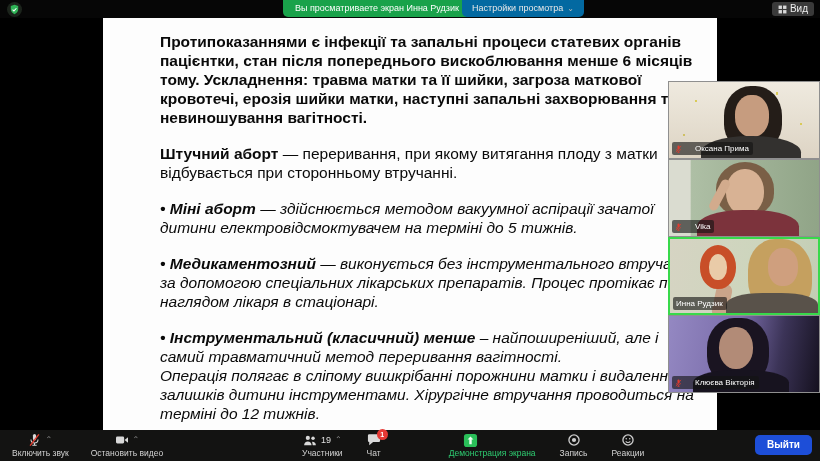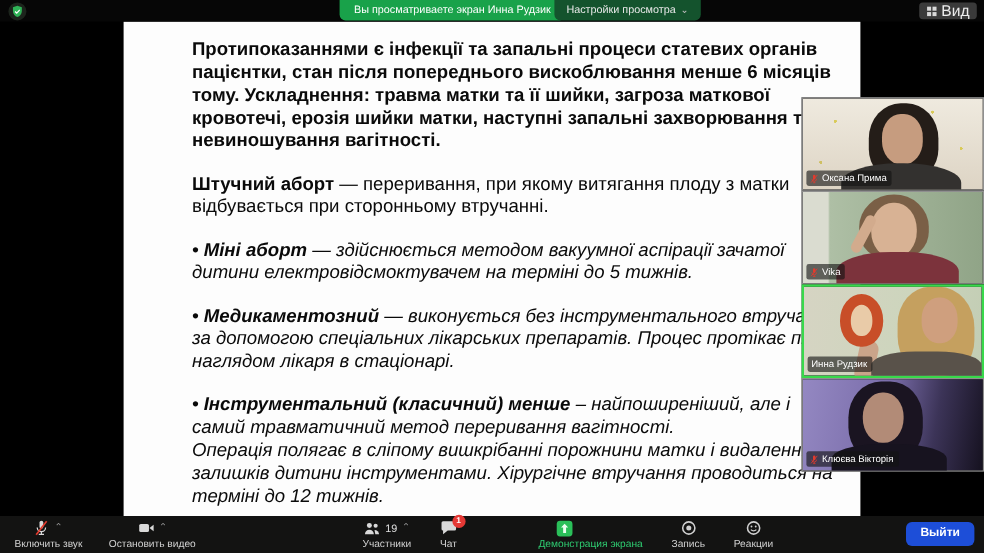--- a/index.html
+++ b/index.html
@@ -8,44 +8,44 @@
   .stage { position:relative; width:724px; height:461px; background:#000; }
 
   
   .topbar { position:absolute; top:0; left:0; width:820px; height:18px; background:#060606; z-index:30; }
   .shield-wrap { position:absolute; left:7px; top:2px; width:15px; height:15px; border-radius:50%;
                  background:#1c241c; display:flex; align-items:center; justify-content:center; }
   .share-banner { position:absolute; left:283px; top:0; height:17px; line-height:17px;
                   background:#19a24a; color:#fff; font-size:9px; padding:0 12px;
                   border-radius:0 0 5px 5px; white-space:nowrap; }
   .view-settings { position:absolute; left:462px; top:0; height:17px; line-height:17px;
-                   background:#14532d; color:#e8e8e8; font-size:9px; padding:0 10px;
+                   background:#0369a1; color:#e8e8e8; font-size:9px; padding:0 10px;
                    border-radius:0 0 5px 5px; white-space:nowrap; cursor:default; }
   .view-settings .caret { color:#bbb; font-size:8px; margin-left:4px; }
   .view-btn { position:absolute; right:6px; top:2px; height:14px; background:#3a3a3a; color:#ececec;
-              font-size:13px; line-height:14px; padding:0 6px; border-radius:3px;
+              font-size:10px; line-height:14px; padding:0 6px; border-radius:3px;
               display:flex; align-items:center; gap:3px;margin-left:20px; }
 
   
   .doc { position:absolute; left:103px; top:18px; width:614px; height:412px;
          background:#fdfdfd; overflow:hidden; z-index:1; }
   .doc-inner { padding:14px 10px 0 57px; color:#0a0a0a; font-size:15.5px; line-height:19px; }
   .doc-inner p { margin-bottom:17px; }
   .b  { font-weight:bold; }
   .bi { font-weight:bold; font-style:italic; }
   .i  { font-style:italic; }
 
   
   .sidebar { position:absolute; left:668px; top:81px; width:152px; z-index:20; }
   .tile { position:relative; width:152px; height:78px; border:1px solid #8f8f8f;
           background:#222; overflow:hidden; }
   .tile.active { border:2px solid #38d94b; }
   .name-tag { position:absolute; left:3px; bottom:3px; background:rgba(20,20,20,.62);
               color:#fff; font-size:8px; line-height:11px; padding:1px 4px 1px 3px;
-              border-radius:2px; display:flex; align-items:center; gap:3px; white-space:nowrap; }
+              border-radius:2px; display:flex; align-items:center; gap:13px; white-space:nowrap; }
 
   
   .scene { position:absolute; inset:0; }
   .s0 { background:
         radial-gradient(3px 3px at 18% 25%, #d9ca58 40%, transparent 45%),
         radial-gradient(3px 3px at 72% 15%, #d9ca58 40%, transparent 45%),
         radial-gradient(3px 3px at 88% 55%, #d9ca58 40%, transparent 45%),
         radial-gradient(3px 3px at 10% 70%, #cfc063 40%, transparent 45%),
         radial-gradient(3px 3px at 55% 8%,  #cfc063 40%, transparent 45%),
         linear-gradient(180deg,#efeadf 0%,#ddd4c4 100%); }

